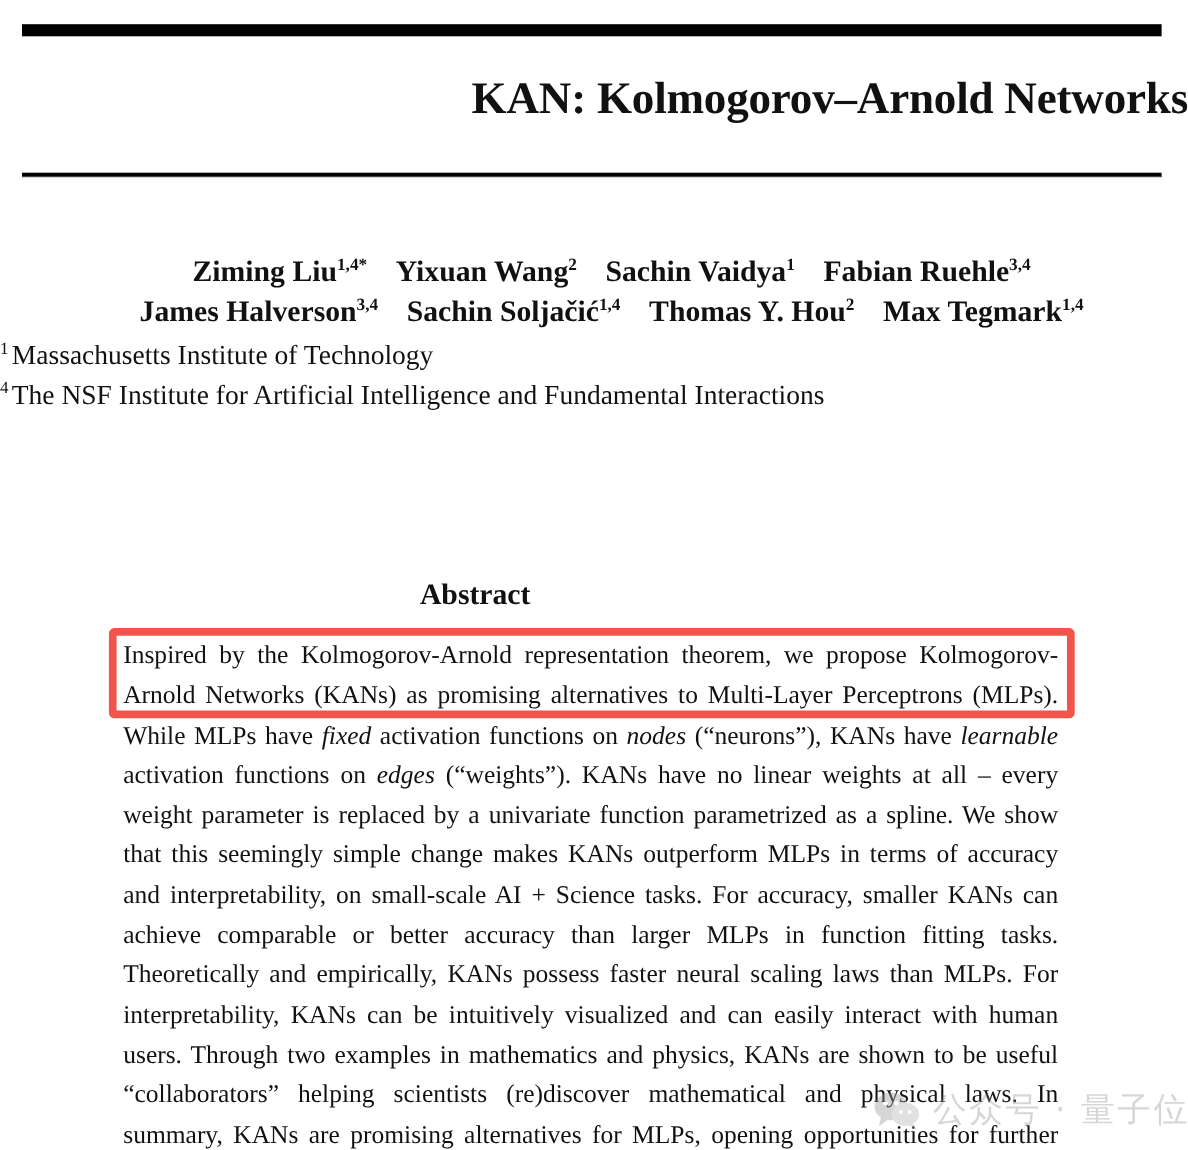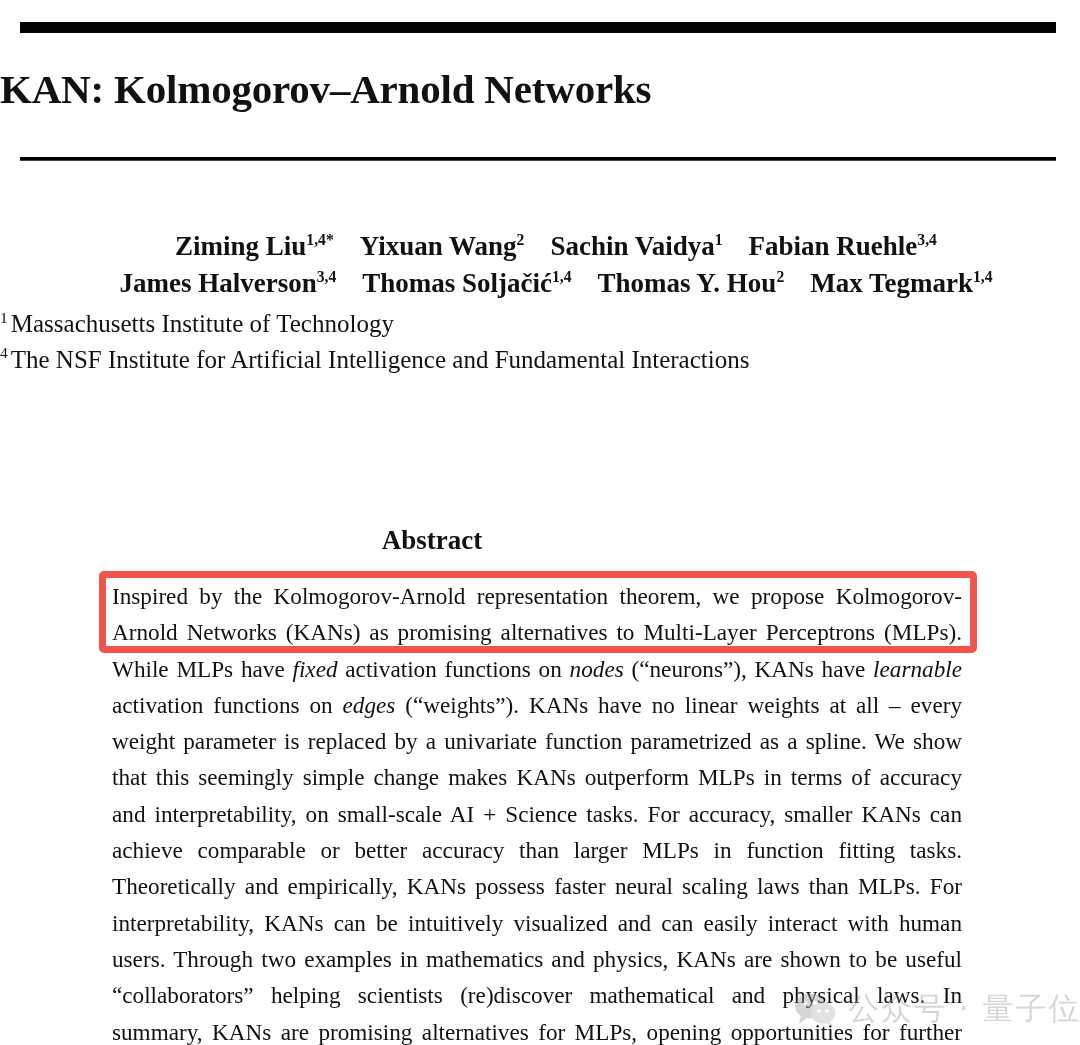--- a/index.html
+++ b/index.html
@@ -36,21 +36,21 @@
     background: #000000;
     border-bottom: 1px solid #444;
   }
 
   
   .title {
     position: absolute;
     left: 0;
     top: 66px;
     width: 1080px;
-    text-align: left;
+    text-align: right;
     font-size: 41px;
     font-weight: bold;
     letter-spacing: -0.2px;
     line-height: 1.15;
     white-space: nowrap;
   }
 
   
   .authors {
     position: absolute;
@@ -156,21 +156,21 @@
 
   <div class="title">KAN: Kolmogorov–Arnold Networks</div>
 
   <div class="rule-thin"></div>
 
   <div class="authors">
     <div>
       <span class="au"><span>Ziming Liu</span><sup>1,4*</sup></span><span class="gap"></span><span class="au"><span>Yixuan Wang</span><sup>2</sup></span><span class="gap"></span><span class="au"><span>Sachin Vaidya</span><sup>1</sup></span><span class="gap"></span><span class="au"><span>Fabian Ruehle</span><sup>3,4</sup></span>
     </div>
     <div>
-      <span class="au"><span>James Halverson</span><sup>3,4</sup></span><span class="gap"></span><span class="au"><span>Thomas Soljačić</span><sup>1,4</sup></span><span class="gap"></span><span class="au"><span>Thomas Y. Hou</span><sup>2</sup></span><span class="gap"></span><span class="au"><span>Max Tegmark</span><sup>1,4</sup></span>
+      <span class="au"><span>James Halverson</span><sup>3,4</sup></span><span class="gap"></span><span class="au"><span>Sachin Soljačić</span><sup>1,4</sup></span><span class="gap"></span><span class="au"><span>Thomas Y. Hou</span><sup>2</sup></span><span class="gap"></span><span class="au"><span>Max Tegmark</span><sup>1,4</sup></span>
     </div>
   </div>
 
   <div class="affils">
     <div class="aff"><sup>1</sup><span>Massachusetts Institute of Technology</span></div>
     <div class="aff"><sup>4</sup><span>The NSF Institute for Artificial Intelligence and Fundamental Interactions</span></div>
   </div>
 
   <div class="abstract-head">Abstract</div>
 

